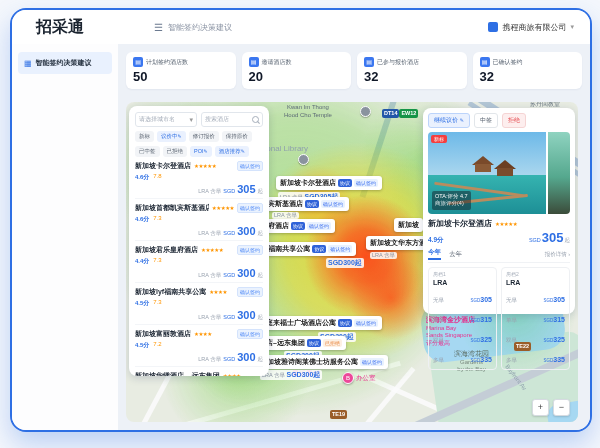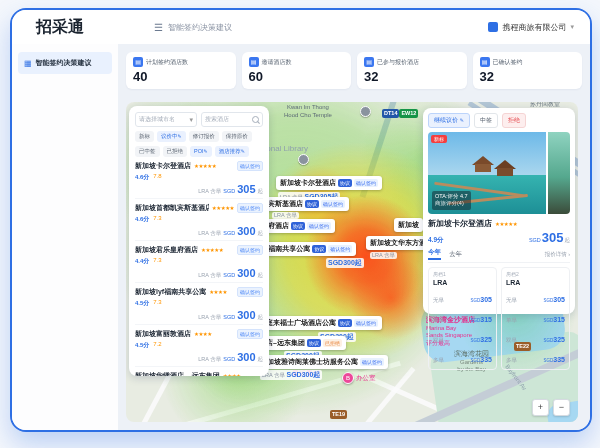--- a/index.html
+++ b/index.html
@@ -141,28 +141,28 @@
   </div>
 
   <div id="content">
 
     <div id="stats">
       <div class="stat-card">
         <div class="stat-head">
             <span class="stat-ic">▤</span>
             <span class="stat-label">计划签约酒店数</span>
           </div>
-        <div class="stat-value">40</div>
+        <div class="stat-value">50</div>
       </div>
       <div class="stat-card">
         <div class="stat-head">
             <span class="stat-ic">▤</span>
             <span class="stat-label">邀请酒店数</span>
           </div>
-        <div class="stat-value">60</div>
+        <div class="stat-value">20</div>
       </div>
       <div class="stat-card">
         <div class="stat-head">
             <span class="stat-ic">▤</span>
             <span class="stat-label">已参与报价酒店</span>
           </div>
         <div class="stat-value">32</div>
       </div>
       <div class="stat-card">
         <div class="stat-head">

